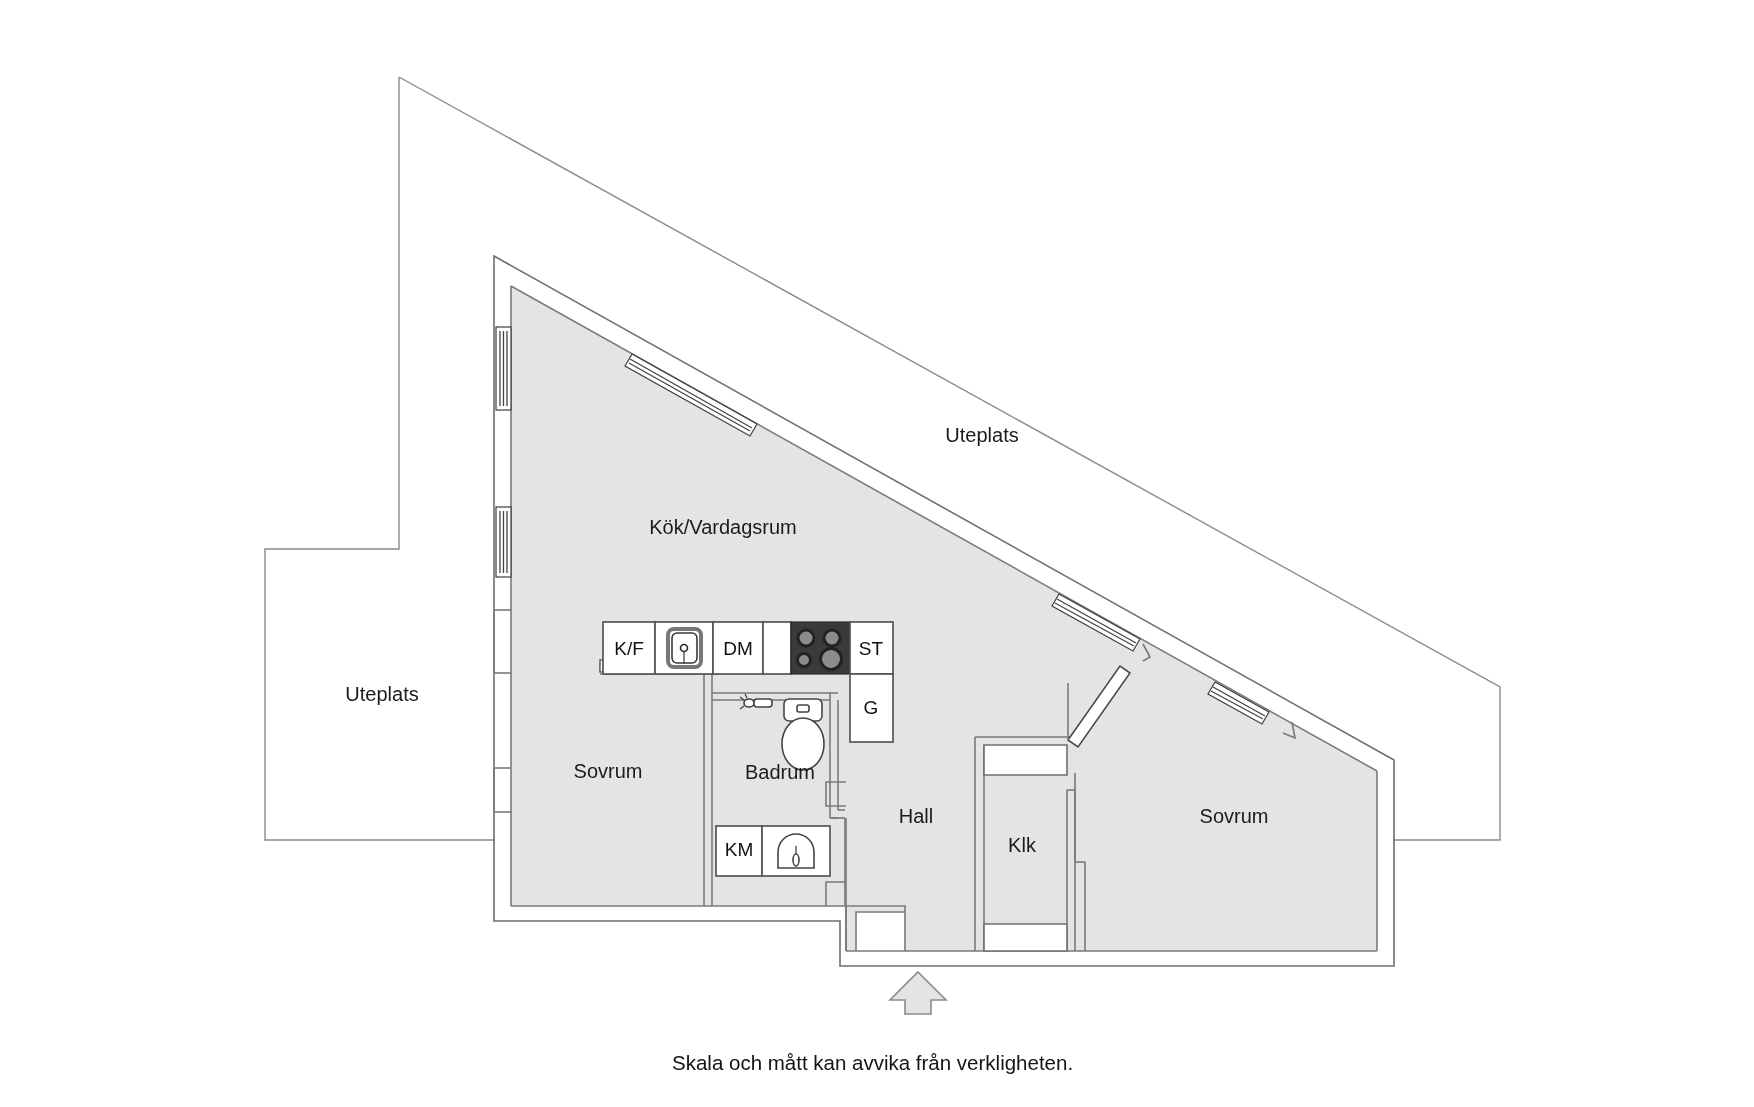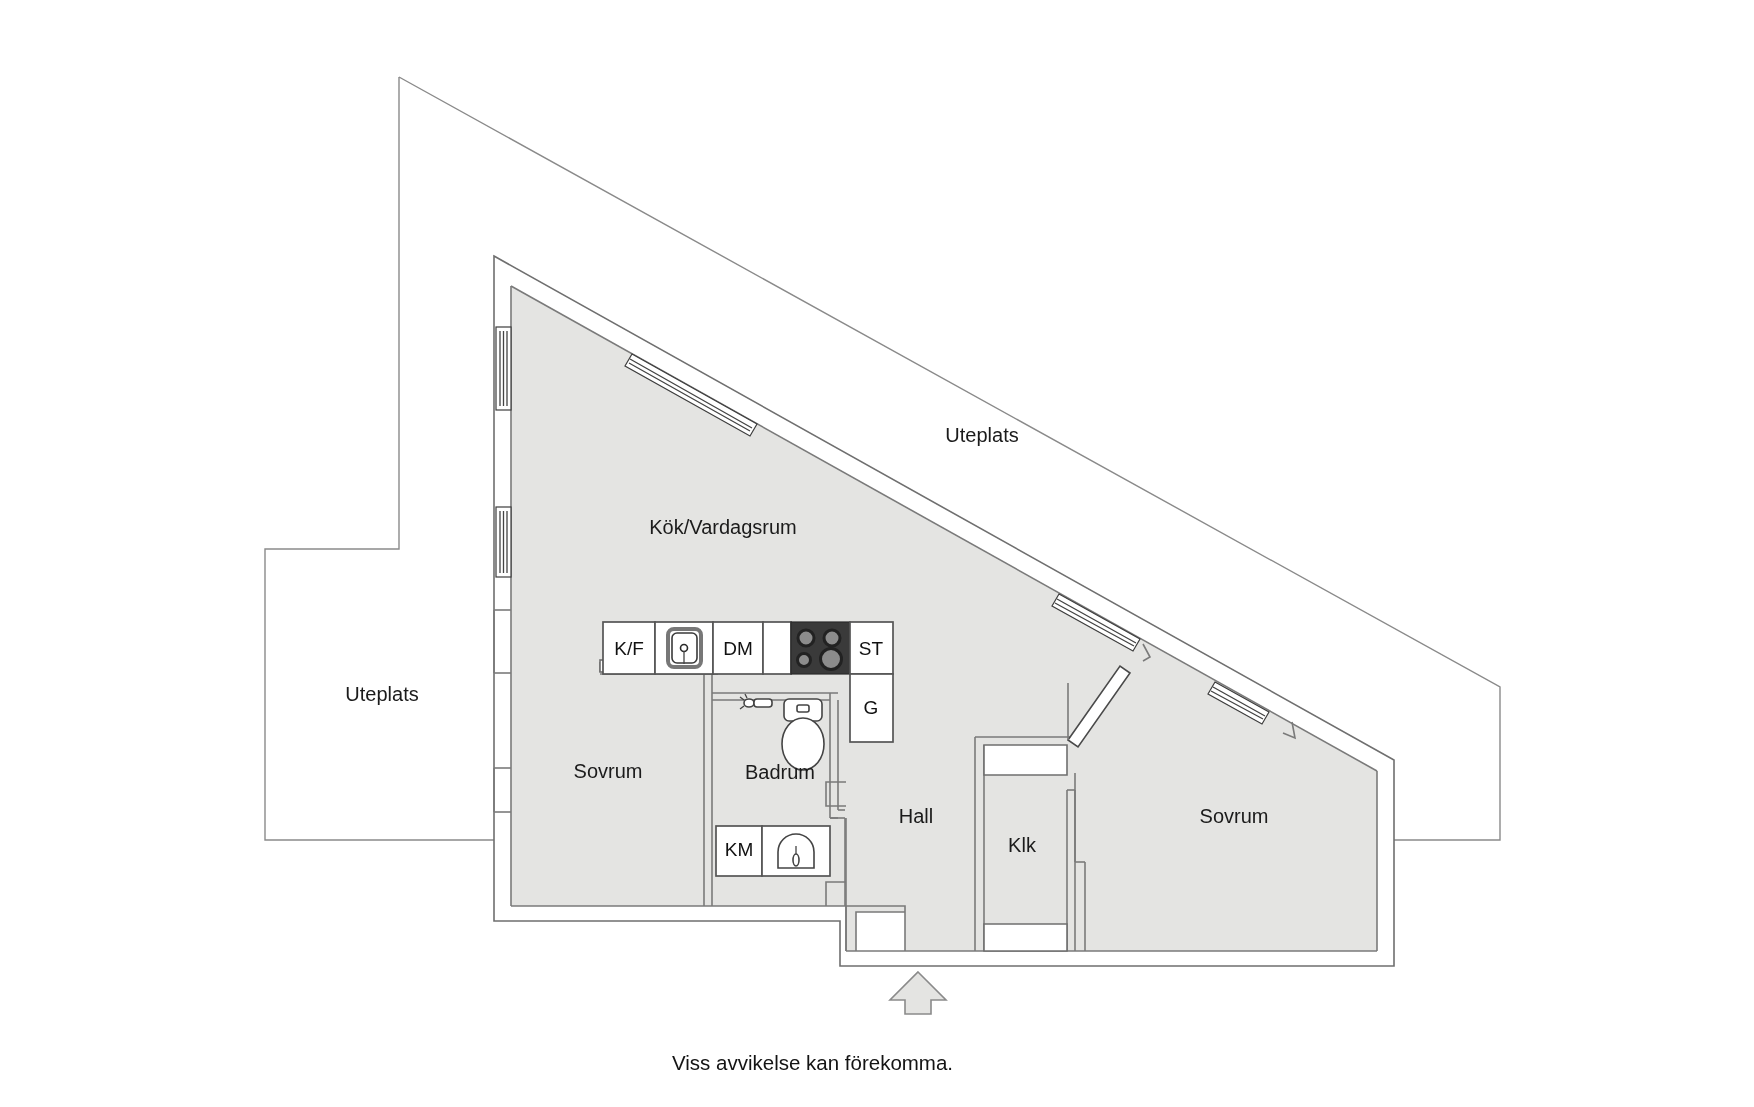--- a/index.html
+++ b/index.html
@@ -294,16 +294,15 @@
     <text class="room-label" x="916" y="818">Hall</text>
     <text class="room-label" x="1022" y="847">Klk</text>
     <text class="room-label" x="1234" y="818">Sovrum</text>
 
     <text class="room-label" x="982" y="437">Uteplats</text>
     <text class="room-label" x="382" y="696">Uteplats</text>
 
   </svg>
 
   <div class="caption">
-    <div>Viss avvikelse kan förekomma.</div>
     <div>Skala och mått kan avvika från verkligheten.</div>
   </div>
 </div>
 
 </body></html>

